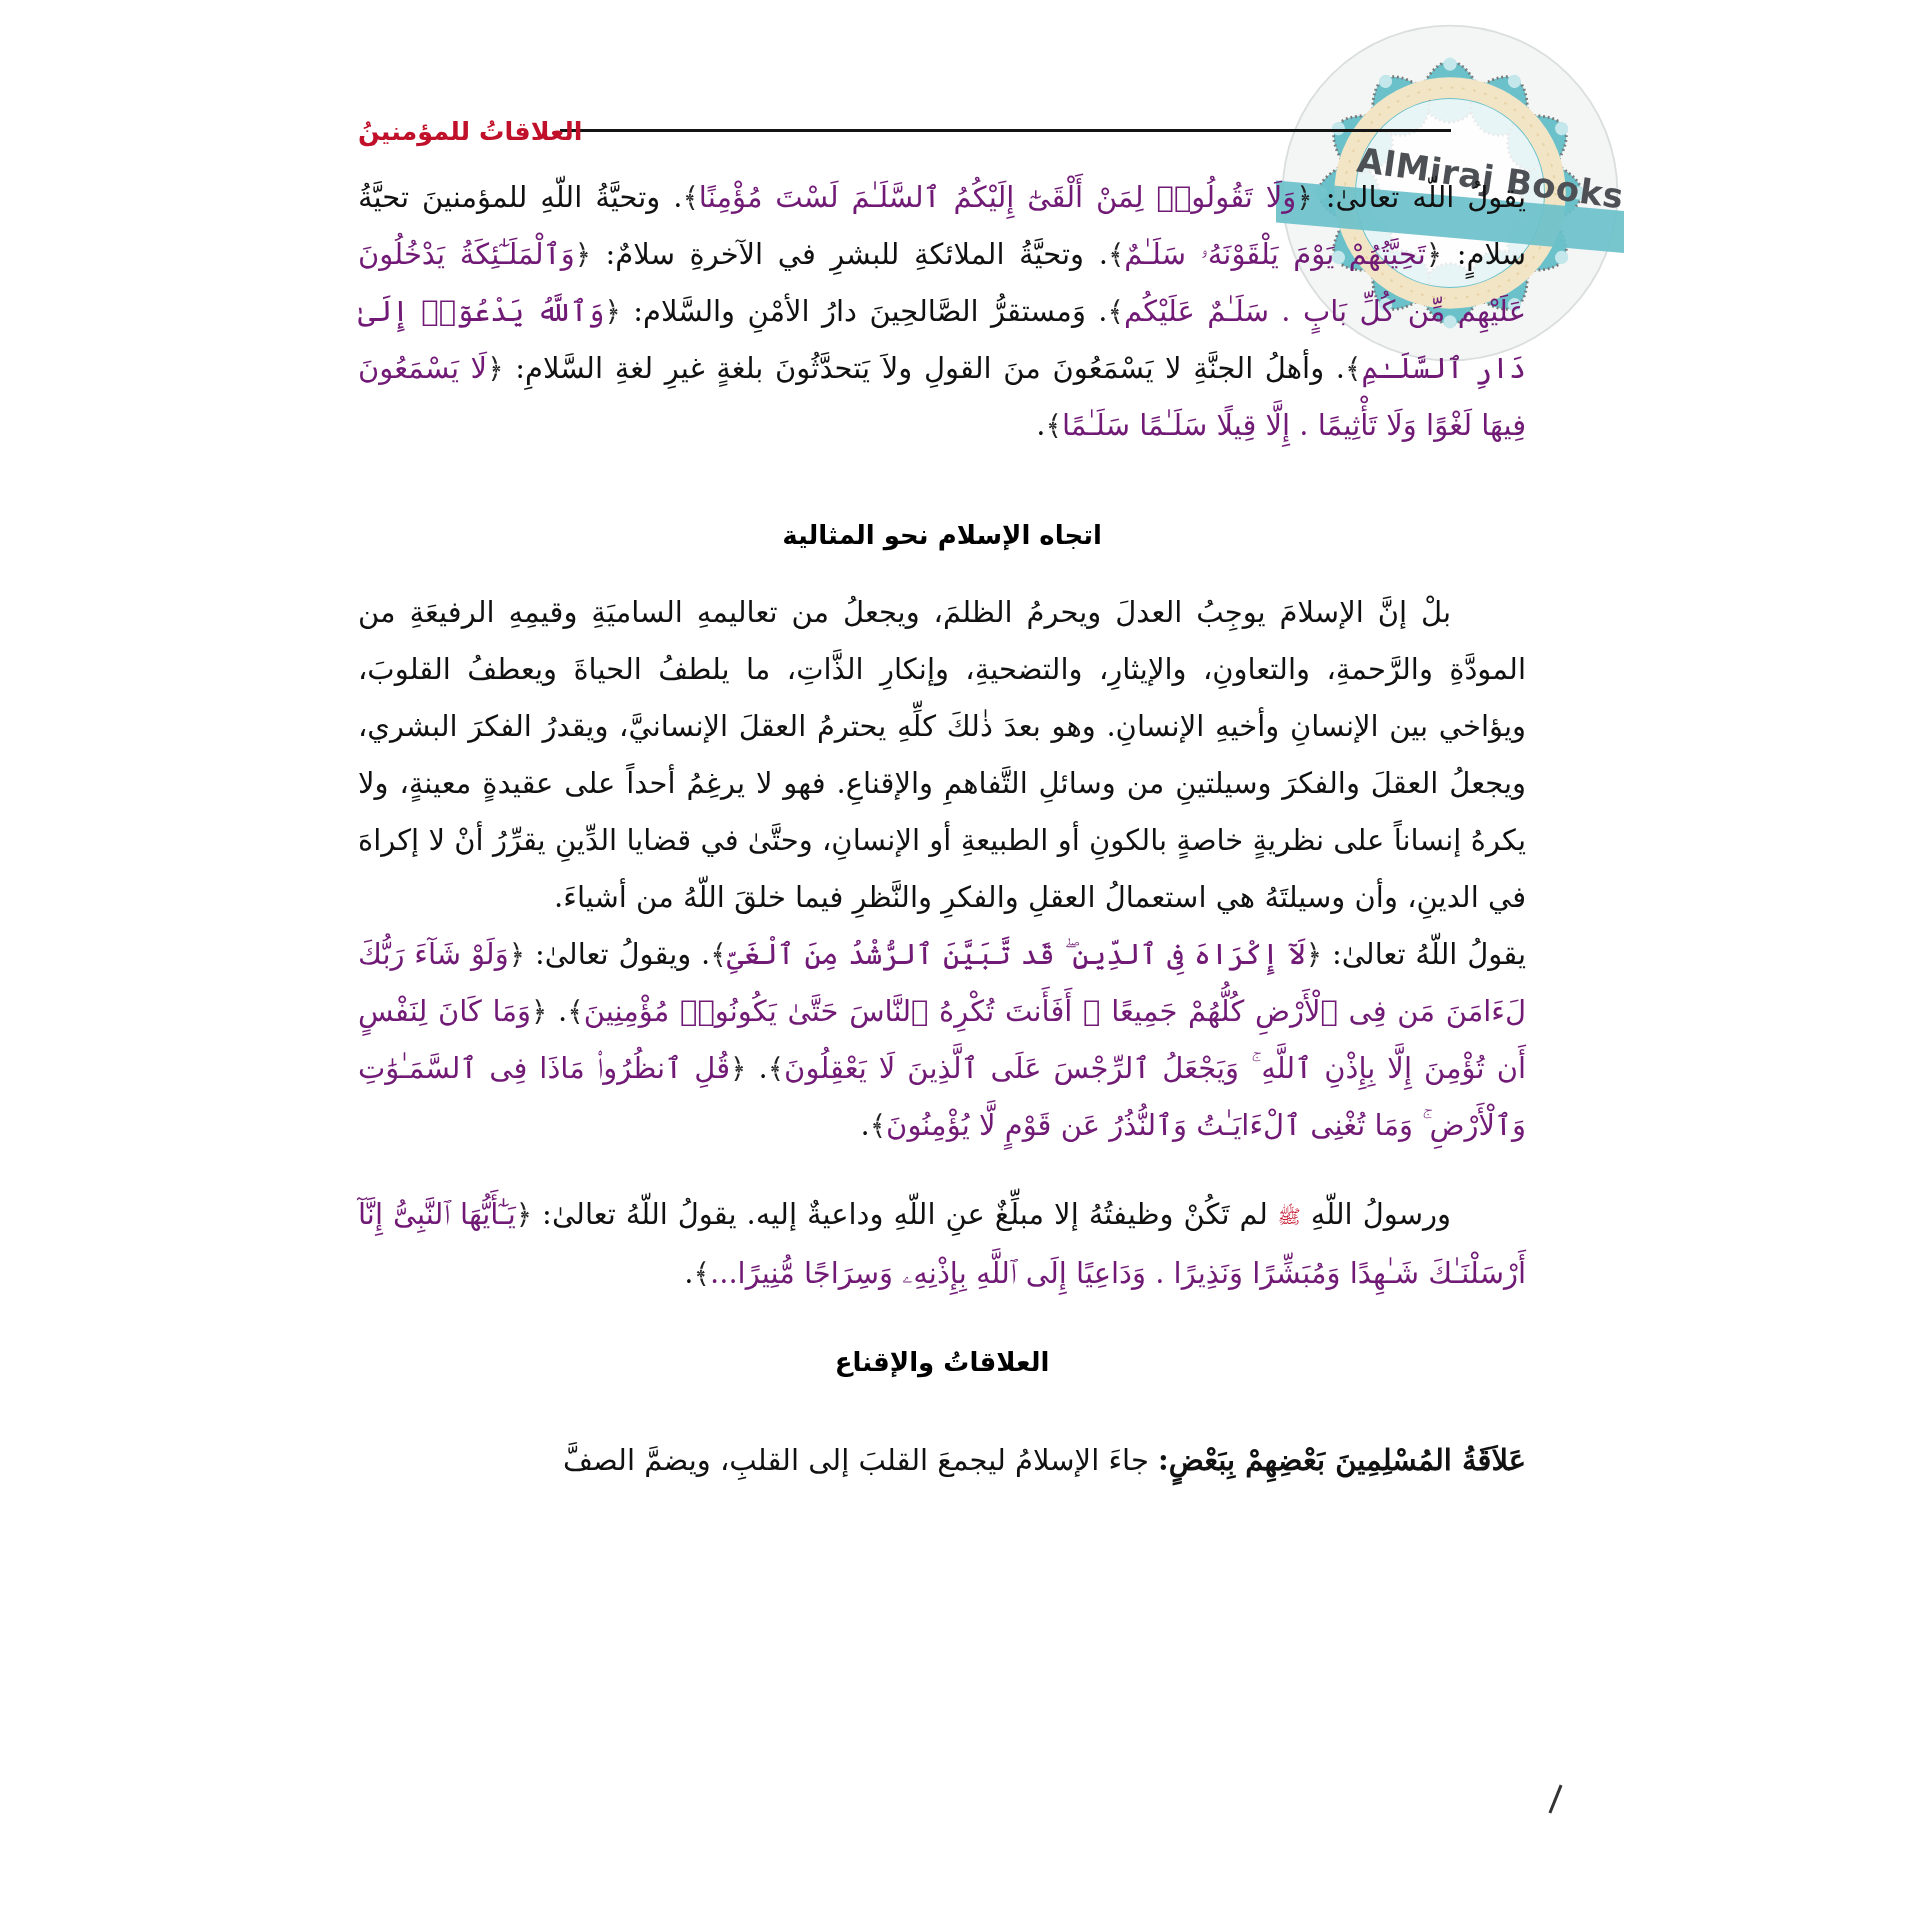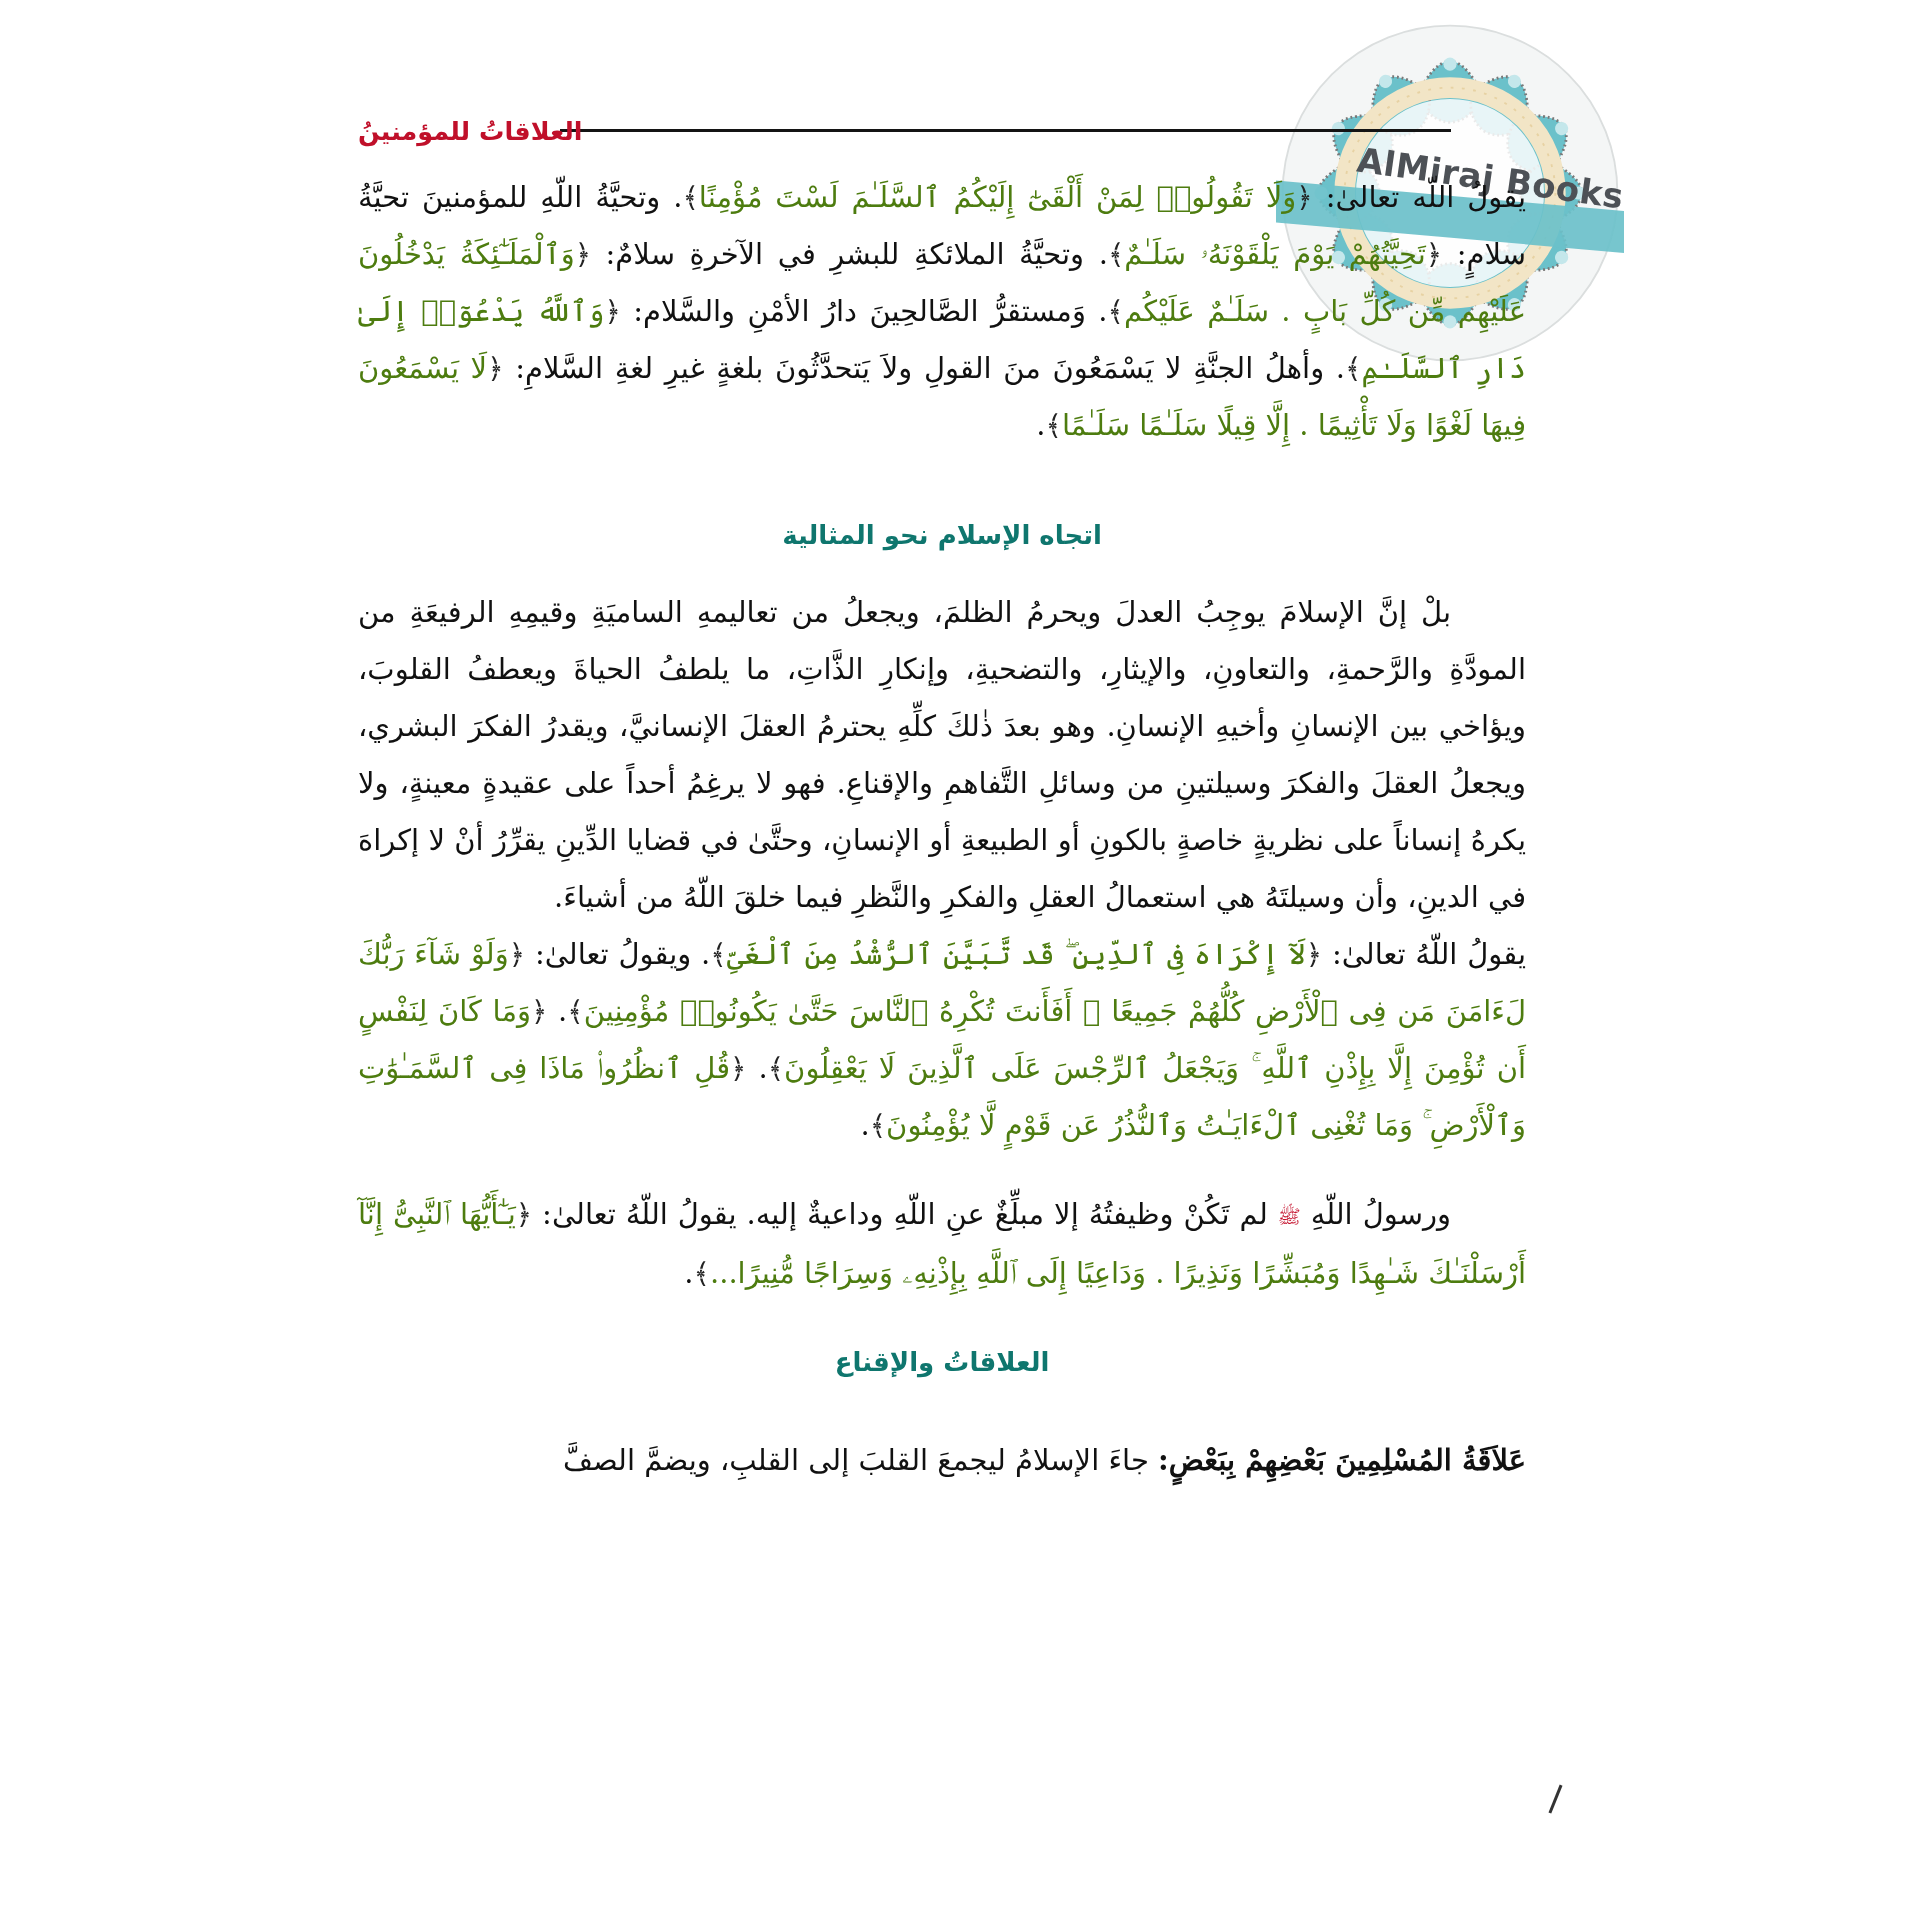--- a/index.html
+++ b/index.html
@@ -36,29 +36,29 @@
     line-height: 57px;
     text-align: justify;
     text-align-last: right;
     direction: rtl;
   }
   p { margin: 0; }
   .para { text-indent: 0; }
   .para.indent { text-indent: 75px; }
   .spacer-sm { height: 21px; }
   .spacer-md { height: 32px; }
-  .quran { color: #4d7c0f; font-weight: normal; }
+  .quran { color: #701a75; font-weight: normal; }
   .brace { color: #222; font-size: 28px; }
   .section-heading {
     text-align: center !important;
     text-align-last: center !important;
     font-family: "DejaVu Sans", sans-serif;
     font-weight: bold;
     font-size: 26px;
-    color: #0f766e;
+    color: #000000;
     line-height: 56px;
   }
   .inline-bold { font-weight: bold; }
   .pbuh { color: #c4112c; font-size: 19px; vertical-align: middle; }
   .margin-mark {
     position: absolute; left: 1554px; top: 1784px;
     width: 2.8px; height: 30px; background: #333;
     transform: rotate(22deg);
   }
   

